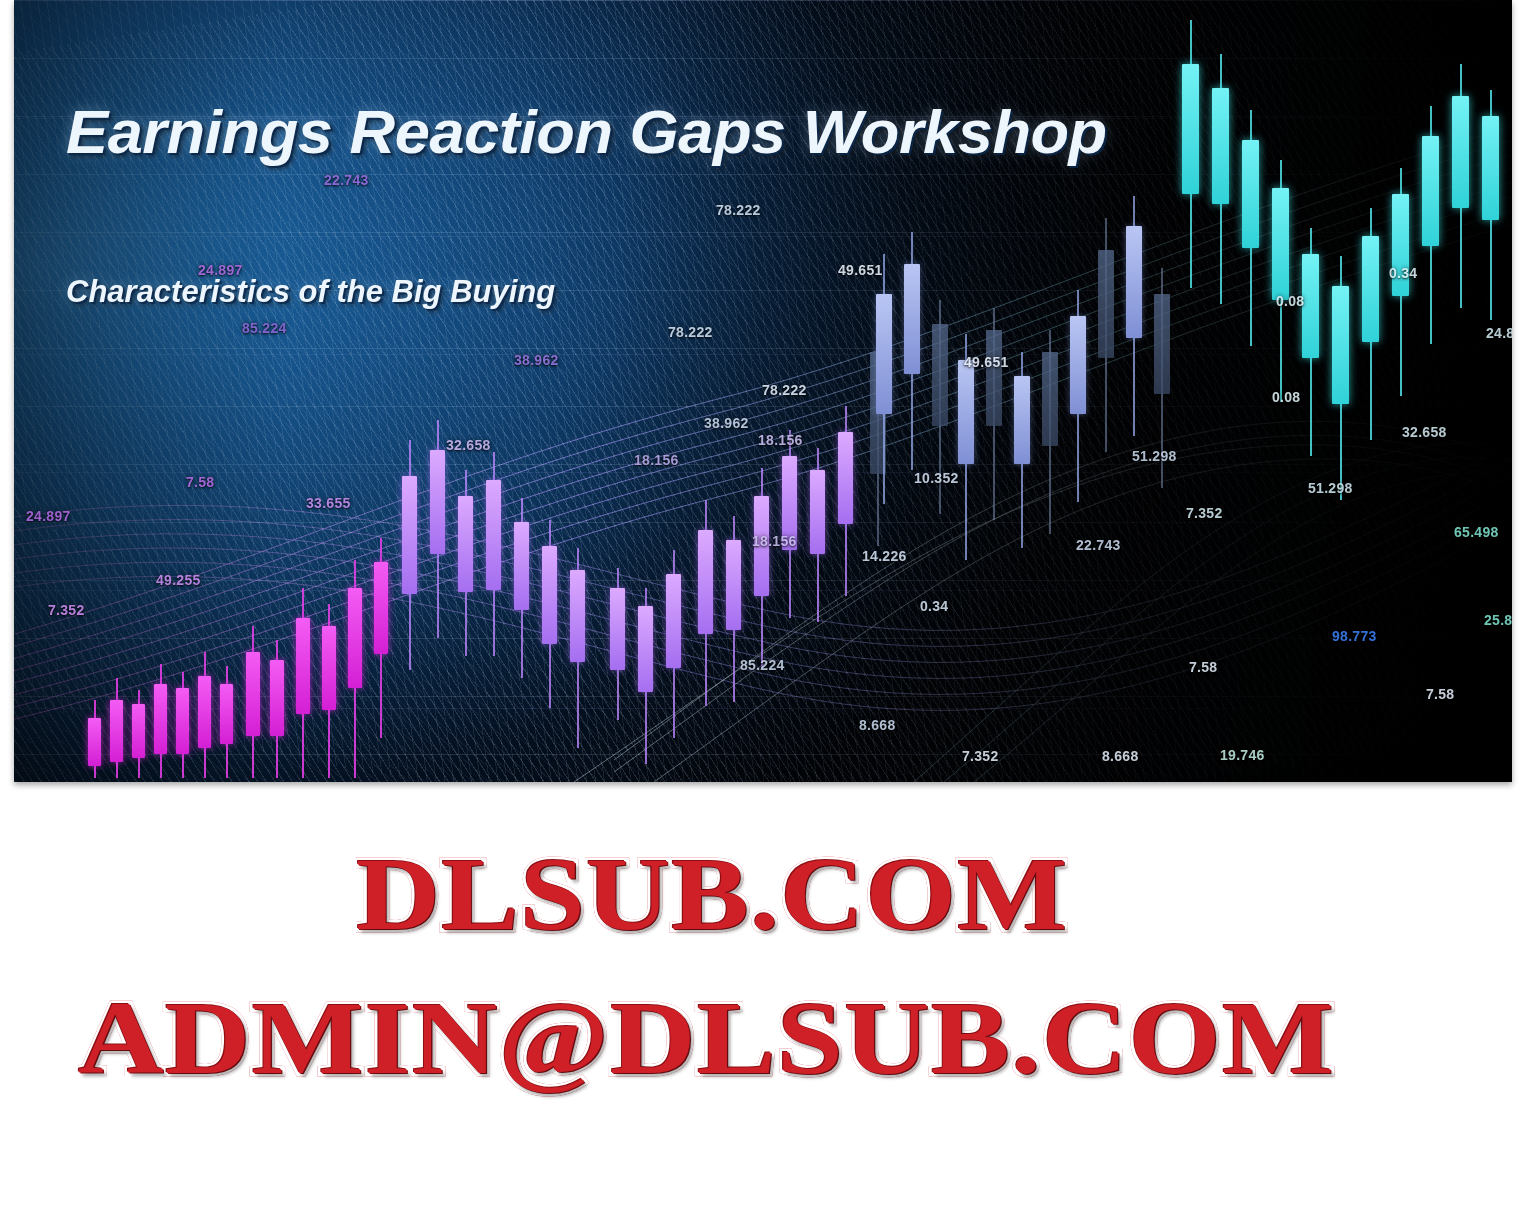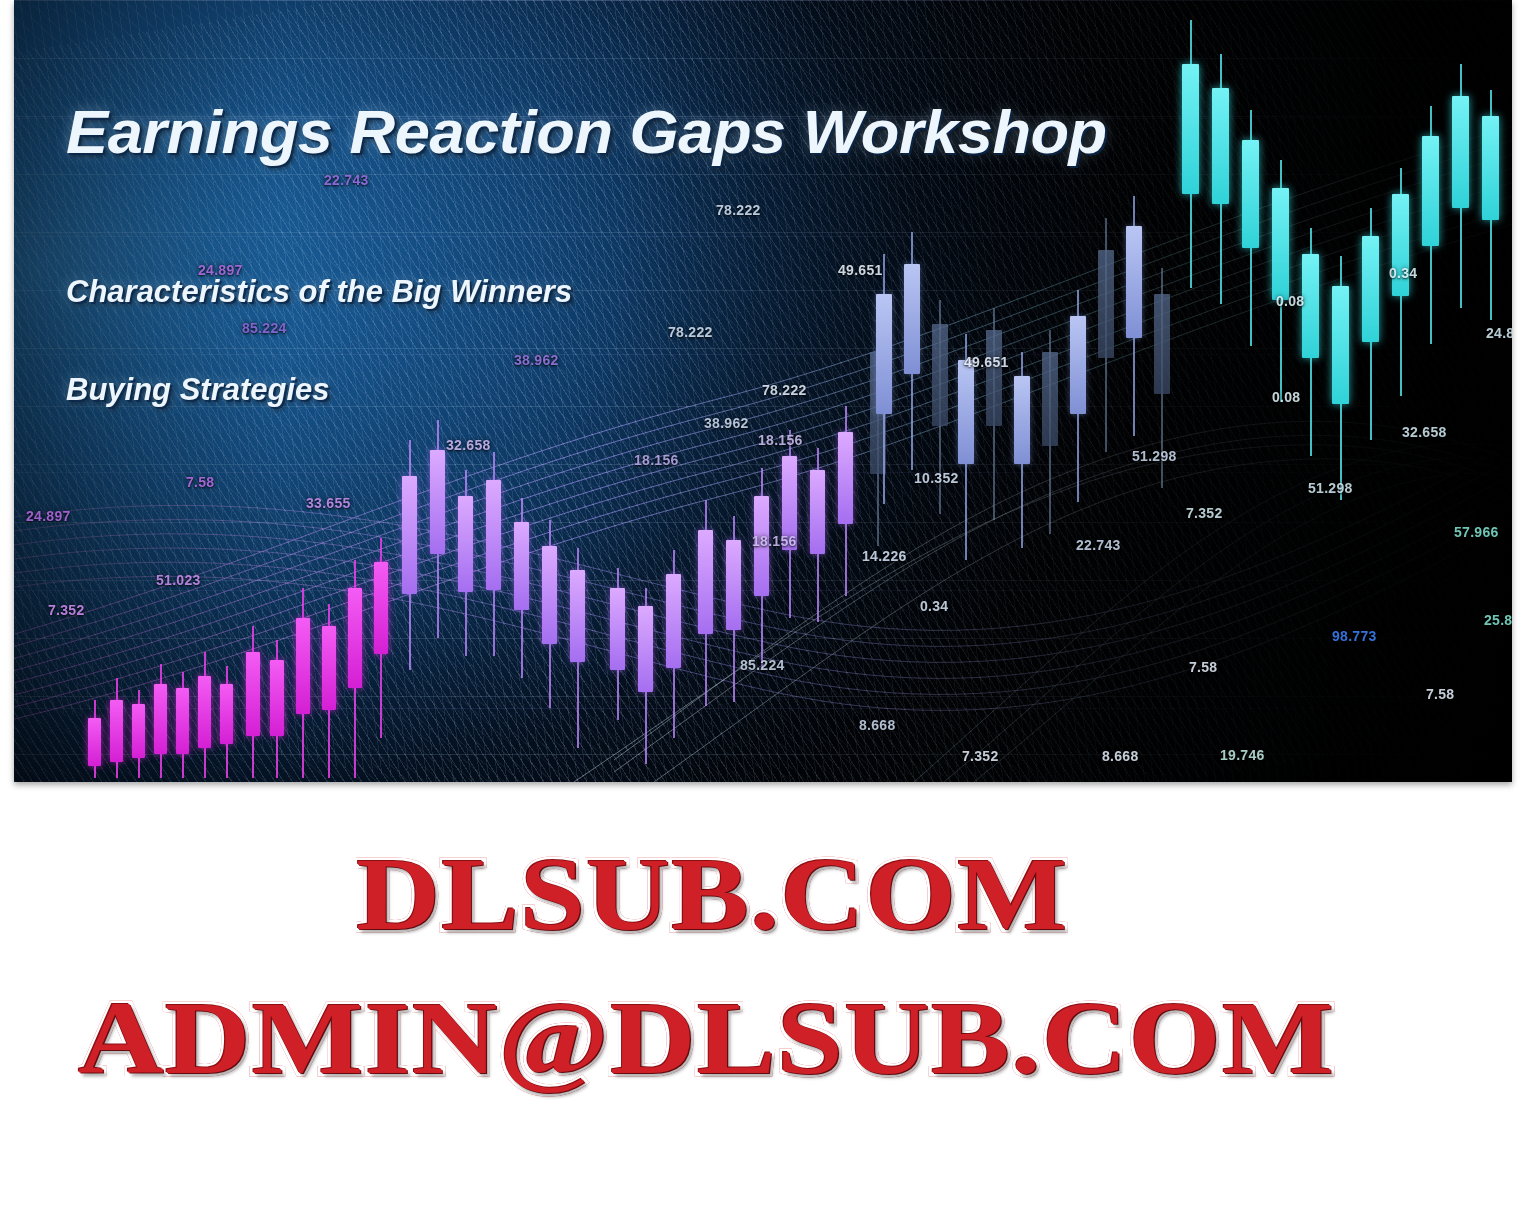--- a/index.html
+++ b/index.html
@@ -487,39 +487,38 @@
         <div class="datalabel" style="left: 620px; top: 452px; color: rgb(185, 169, 232); font-size: 14px; opacity: 0.88; text-shadow: rgba(0, 0, 0, 0.75) 0px 0px 5px, rgba(0, 0, 0, 0.8) 0px 1px 2px;">18.156</div>
         <div class="datalabel" style="left: 900px; top: 470px; color: rgb(210, 224, 242); font-size: 14px; opacity: 0.88; text-shadow: rgba(0, 0, 0, 0.75) 0px 0px 5px, rgba(0, 0, 0, 0.8) 0px 1px 2px;">10.352</div>
         <div class="datalabel" style="left: 172px; top: 474px; color: rgb(181, 108, 228); font-size: 14px; opacity: 0.88; text-shadow: rgba(0, 0, 0, 0.75) 0px 0px 5px, rgba(0, 0, 0, 0.8) 0px 1px 2px;">7.58</div>
         <div class="datalabel" style="left: 292px; top: 495px; color: rgb(201, 141, 240); font-size: 14px; opacity: 0.88; text-shadow: rgba(0, 0, 0, 0.75) 0px 0px 5px, rgba(0, 0, 0, 0.8) 0px 1px 2px;">33.655</div>
         <div class="datalabel" style="left: 1294px; top: 480px; color: rgb(207, 230, 238); font-size: 14px; opacity: 0.88; text-shadow: rgba(0, 0, 0, 0.75) 0px 0px 5px, rgba(0, 0, 0, 0.8) 0px 1px 2px;">51.298</div>
         <div class="datalabel" style="left: 848px; top: 503px; color: rgb(210, 224, 242); font-size: 14px; opacity: 0.88; text-shadow: rgba(0, 0, 0, 0.75) 0px 0px 5px, rgba(0, 0, 0, 0.8) 0px 1px 2px; margin-top: 45px;">14.226</div>
         <div class="datalabel" style="left: 1172px; top: 505px; color: rgb(207, 230, 238); font-size: 14px; opacity: 0.88; text-shadow: rgba(0, 0, 0, 0.75) 0px 0px 5px, rgba(0, 0, 0, 0.8) 0px 1px 2px;">7.352</div>
         <div class="datalabel" style="left: 12px; top: 508px; color: rgb(178, 104, 224); font-size: 14px; opacity: 0.88; text-shadow: rgba(0, 0, 0, 0.75) 0px 0px 5px, rgba(0, 0, 0, 0.8) 0px 1px 2px;">24.897</div>
         <div class="datalabel" style="left: 738px; top: 533px; color: rgb(201, 191, 240); font-size: 14px; opacity: 0.88; text-shadow: rgba(0, 0, 0, 0.75) 0px 0px 5px, rgba(0, 0, 0, 0.8) 0px 1px 2px;">18.156</div>
         <div class="datalabel" style="left: 1062px; top: 537px; color: rgb(198, 214, 234); font-size: 14px; opacity: 0.88; text-shadow: rgba(0, 0, 0, 0.75) 0px 0px 5px, rgba(0, 0, 0, 0.8) 0px 1px 2px;">22.743</div>
-        <div class="datalabel" style="left: 1440px; top: 524px; color: rgb(127, 226, 207); font-size: 14px; opacity: 0.88; text-shadow: rgba(0, 0, 0, 0.75) 0px 0px 5px, rgba(0, 0, 0, 0.8) 0px 1px 2px;">57.966</div>
-        <div class="datalabel" style="left: 142px; top: 572px; color: rgb(201, 141, 240); font-size: 14px; opacity: 0.88; text-shadow: rgba(0, 0, 0, 0.75) 0px 0px 5px, rgba(0, 0, 0, 0.8) 0px 1px 2px;">51.023</div>
+        <div class="datalabel" style="left: 1440px; top: 524px; color: rgb(127, 226, 207); font-size: 14px; opacity: 0.88; text-shadow: rgba(0, 0, 0, 0.75) 0px 0px 5px, rgba(0, 0, 0, 0.8) 0px 1px 2px;">65.498</div>
+        <div class="datalabel" style="left: 142px; top: 572px; color: rgb(201, 141, 240); font-size: 14px; opacity: 0.88; text-shadow: rgba(0, 0, 0, 0.75) 0px 0px 5px, rgba(0, 0, 0, 0.8) 0px 1px 2px;">49.255</div>
         <div class="datalabel" style="left: 34px; top: 602px; color: rgb(208, 140, 242); font-size: 14px; opacity: 0.88; text-shadow: rgba(0, 0, 0, 0.75) 0px 0px 5px, rgba(0, 0, 0, 0.8) 0px 1px 2px;">7.352</div>
         <div class="datalabel" style="left: 906px; top: 598px; color: rgb(210, 224, 242); font-size: 14px; opacity: 0.88; text-shadow: rgba(0, 0, 0, 0.75) 0px 0px 5px, rgba(0, 0, 0, 0.8) 0px 1px 2px;">0.34</div>
         <div class="datalabel" style="left: 1470px; top: 612px; color: rgb(127, 226, 207); font-size: 14px; opacity: 0.88; text-shadow: rgba(0, 0, 0, 0.75) 0px 0px 5px, rgba(0, 0, 0, 0.8) 0px 1px 2px;">25.886</div>
         <div class="datalabel" style="left: 1318px; top: 628px; color: #3b82f6; font-size: 14px; opacity: 0.88; text-shadow: rgba(0, 0, 0, 0.75) 0px 0px 5px, rgba(0, 0, 0, 0.8) 0px 1px 2px;">98.773</div>
         <div class="datalabel" style="left: 726px; top: 657px; color: rgb(198, 214, 234); font-size: 14px; opacity: 0.88; text-shadow: rgba(0, 0, 0, 0.75) 0px 0px 5px, rgba(0, 0, 0, 0.8) 0px 1px 2px;">85.224</div>
         <div class="datalabel" style="left: 1175px; top: 659px; color: rgb(223, 233, 245); font-size: 14px; opacity: 0.88; text-shadow: rgba(0, 0, 0, 0.75) 0px 0px 5px, rgba(0, 0, 0, 0.8) 0px 1px 2px;">7.58</div>
         <div class="datalabel" style="left: 1412px; top: 686px; color: rgb(223, 233, 245); font-size: 14px; opacity: 0.88; text-shadow: rgba(0, 0, 0, 0.75) 0px 0px 5px, rgba(0, 0, 0, 0.8) 0px 1px 2px;">7.58</div>
         <div class="datalabel" style="left: 845px; top: 717px; color: rgb(198, 214, 234); font-size: 14px; opacity: 0.88; text-shadow: rgba(0, 0, 0, 0.75) 0px 0px 5px, rgba(0, 0, 0, 0.8) 0px 1px 2px;">8.668</div>
         <div class="datalabel" style="left: 948px; top: 748px; color: rgb(223, 233, 245); font-size: 14px; opacity: 0.88; text-shadow: rgba(0, 0, 0, 0.75) 0px 0px 5px, rgba(0, 0, 0, 0.8) 0px 1px 2px;">7.352</div>
         <div class="datalabel" style="left: 1088px; top: 748px; color: rgb(223, 233, 245); font-size: 14px; opacity: 0.88; text-shadow: rgba(0, 0, 0, 0.75) 0px 0px 5px, rgba(0, 0, 0, 0.8) 0px 1px 2px;">8.668</div>
         <div class="datalabel" style="left: 1206px; top: 747px; color: rgb(191, 232, 220); font-size: 14px; opacity: 0.88; text-shadow: rgba(0, 0, 0, 0.75) 0px 0px 5px, rgba(0, 0, 0, 0.8) 0px 1px 2px;">19.746</div>
       </div>
 
     <div class="headline" id="title">Earnings Reaction Gaps Workshop</div>
 
-    <div class="headline" id="sub1">Characteristics of the Big Winners</div>
-
-    <div class="headline" id="sub2">Buying Strategies</div>
+    <div class="headline" id="sub1">Characteristics of the Big Buying</div>
+
   </div>
 
   <div class="watermark" id="wm1">DLSUB.COM</div>
 
   <div class="watermark" id="wm2">ADMIN@DLSUB.COM</div>
 
 </div>
 
 </body></html>

